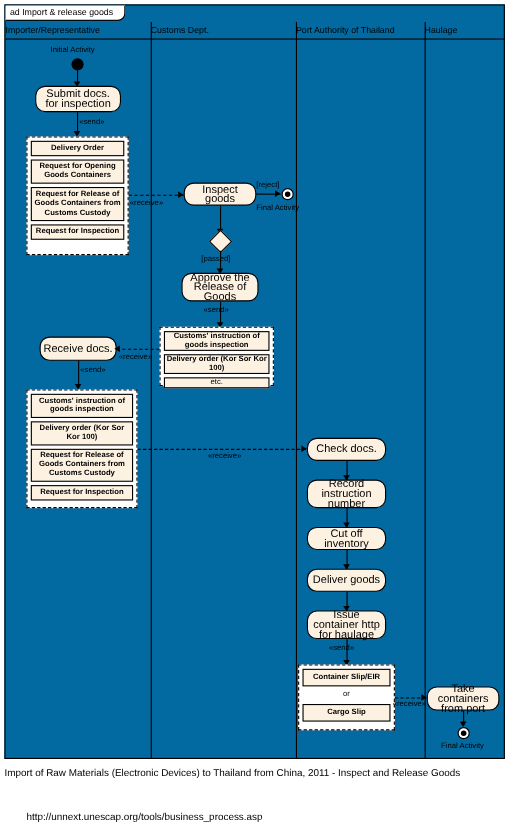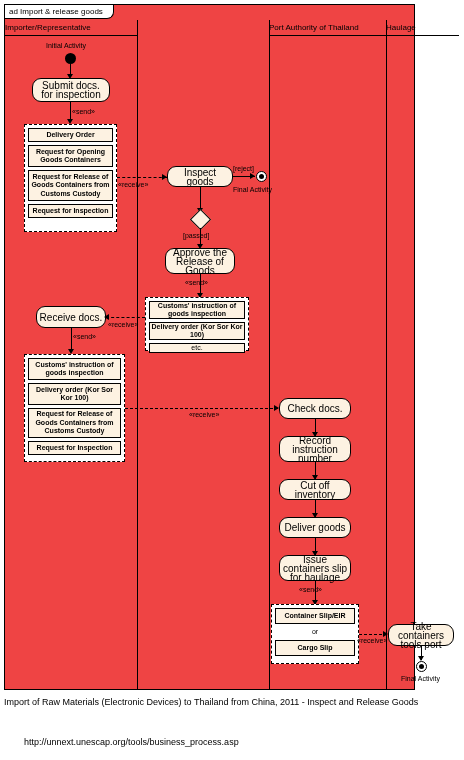--- a/index.html
+++ b/index.html
@@ -13,25 +13,25 @@
     width: 464px;
     height: 760px;
     overflow: hidden;
     background: #ffffff;
   }
   
   #frame {
     position: absolute;
     left: 4px;
     top: 4px;
-    width: 411px;
+    width: 455px;
     height: 686px;
     border: 1px solid #000;
     box-sizing: border-box;
-    background: #ef4444;
+    background: #0369a1;
   }
   #frame-tab {
     position: absolute;
     left: 0px;
     top: 0px;
     height: 14px;
     padding: 0 10px 0 4px;
     border-right: 1px solid #000;
     border-bottom: 1px solid #000;
     border-bottom-right-radius: 7px;
@@ -197,20 +197,21 @@
 
   <div id="frame">
     <div id="frame-tab">ad Import &amp; release goods</div>
 
     <div class="lane first" style="left:0px; width:132px;"></div>
     <div class="lane" style="left:132px; width:132px;"></div>
     <div class="lane" style="left:264px; width:117px;"></div>
     <div class="lane" style="left:381px; width:73px;"></div>
 
     <div class="lane-header" style="left:0px; width:132px;">Importer/Representative</div>
+    <div class="lane-header" style="left:132px; width:132px;">Customs Dept.</div>
     <div class="lane-header" style="left:264px; width:117px;">Port Authority of Thailand</div>
     <div class="lane-header" style="left:381px; width:73px;">Haulage</div>
 
     <div class="lbl" style="left:41px; top:37px;">Initial Activity</div>
     <div class="initial-node" style="left:60px; top:48px;"></div>
 
     <div class="ln v" style="left:65px; top:59px; height:12px;"></div>
     <div class="arrow-down" style="left:62px; top:69px;"></div>
 
     <div class="node" style="left:27px; top:73px; width:78px; height:24px;">Submit docs. for inspection</div>
@@ -294,37 +295,37 @@
     <div class="node" style="left:274px; top:474px; width:72px; height:21px;">Cut off inventory</div>
 
     <div class="ln v" style="left:310px; top:495px; height:17px;"></div>
     <div class="arrow-down" style="left:307px; top:508px;"></div>
 
     <div class="node" style="left:274px; top:512px; width:72px; height:21px;">Deliver goods</div>
 
     <div class="ln v" style="left:310px; top:533px; height:17px;"></div>
     <div class="arrow-down" style="left:307px; top:546px;"></div>
 
-    <div class="node" style="left:274px; top:550px; width:72px; height:26px;">Issue containers slip for haulage</div>
+    <div class="node" style="left:274px; top:550px; width:72px; height:26px;">Issue container http for haulage</div>
 
     <div class="ln v" style="left:310px; top:576px; height:22px;"></div>
     <div class="arrow-down" style="left:307px; top:595px;"></div>
     <div class="lbl" style="left:294px; top:581px;">«send»</div>
 
     <div class="objgroup" style="left:266px; top:599px; width:88px; height:60px;">
       <div class="doc" style="height:16px;">Container Slip/EIR</div>
       <div class="doc" style="height:10px; border:none; background:transparent; font-weight:normal;">or</div>
       <div class="doc" style="height:16px;">Cargo Slip</div>
     </div>
 
     <div class="dln" style="left:354px; top:629px; width:28px;"></div>
     <div class="arrow-right" style="left:378px; top:626px;"></div>
     <div class="lbl" style="left:352px; top:632px;">«receive»</div>
 
-    <div class="node" style="left:383px; top:619px; width:66px; height:22px;">Take containers tools port</div>
+    <div class="node" style="left:383px; top:619px; width:66px; height:22px;">Take containers from port</div>
 
     <div class="ln v" style="left:416px; top:641px; height:14px;"></div>
     <div class="arrow-down" style="left:413px; top:651px;"></div>
     <div class="final-node-outer" style="left:411px; top:656px;">
       <div class="final-node-inner"></div>
     </div>
     <div class="lbl" style="left:396px; top:670px;">Final Activity</div>
 
   </div>
 

